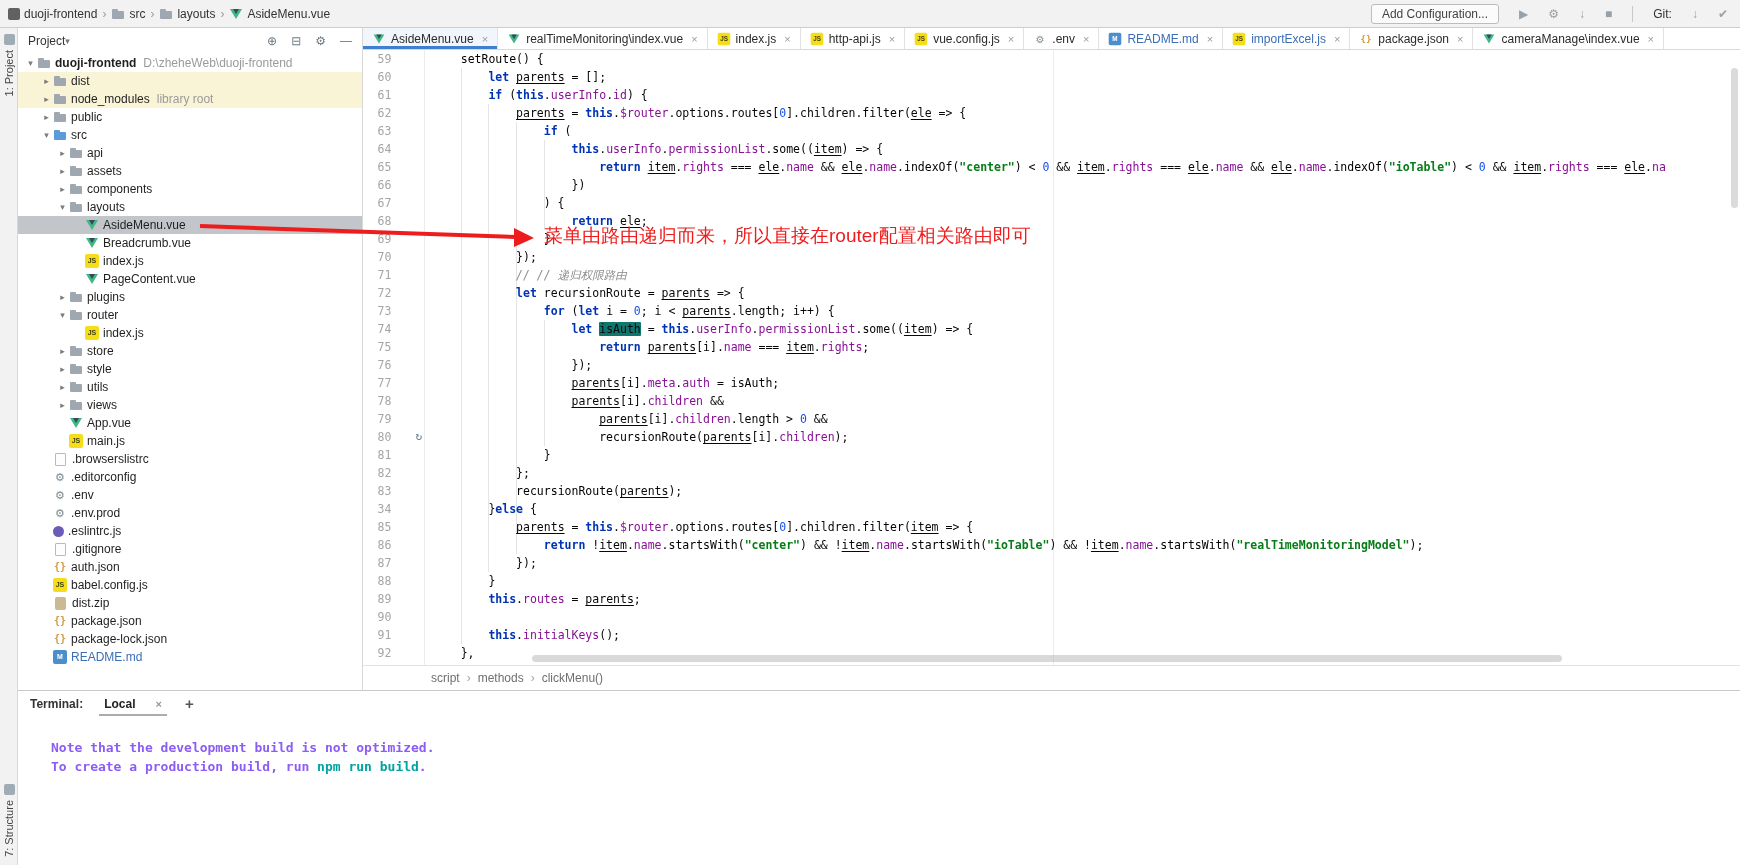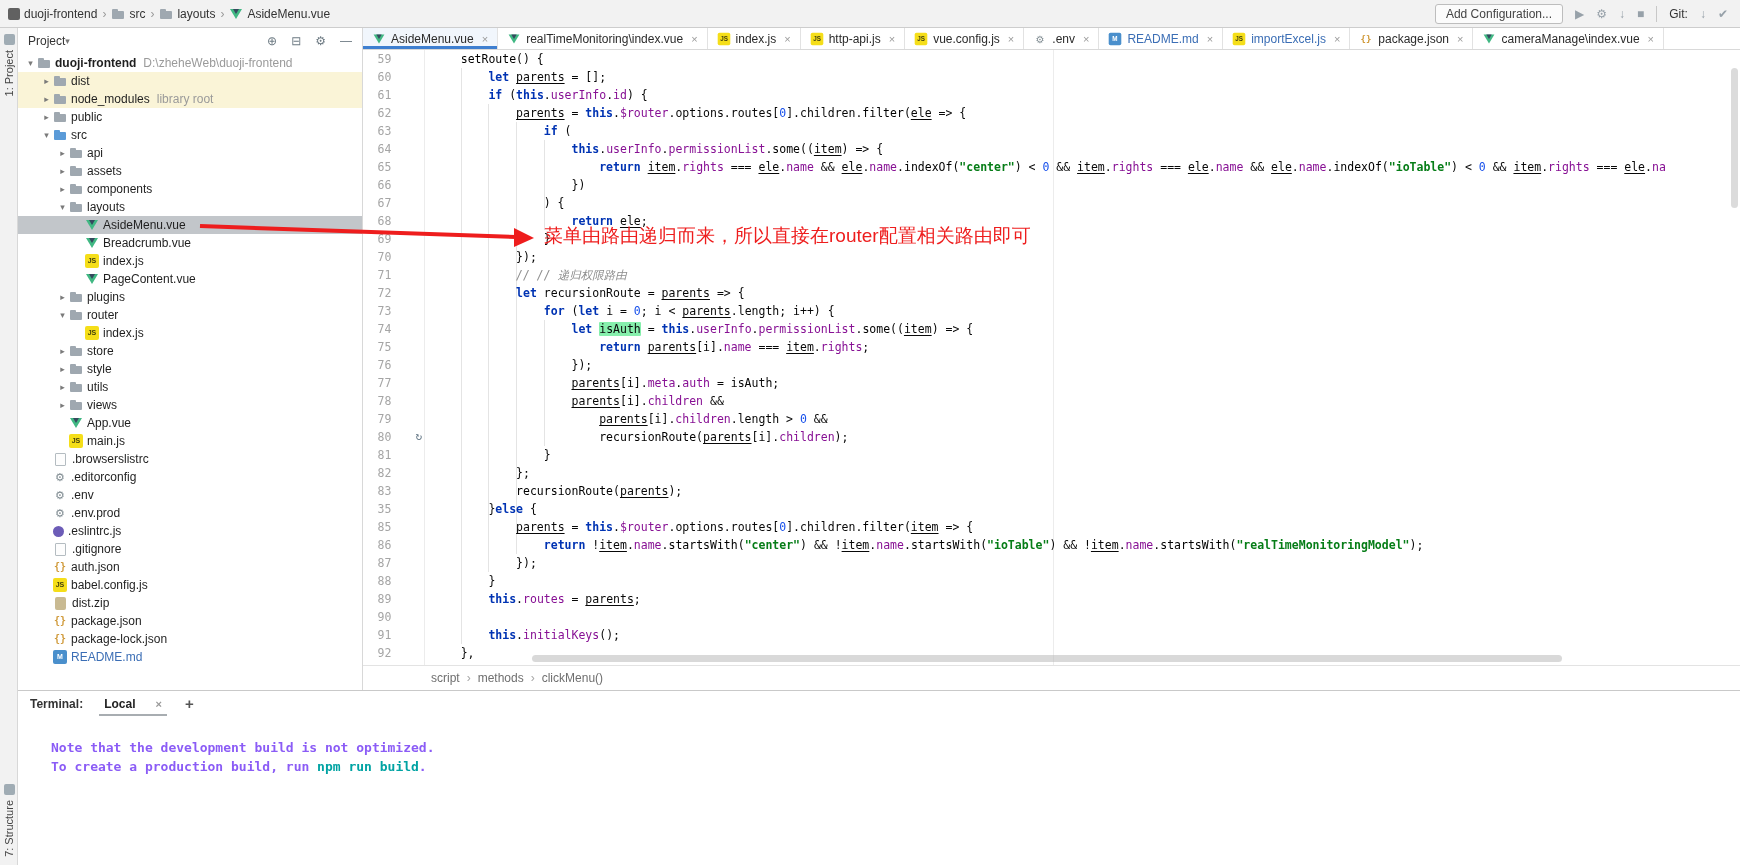--- a/index.html
+++ b/index.html
@@ -6,21 +6,21 @@
   .app{position:relative;width:1740px;height:865px;background:#ffffff;overflow:hidden;
        font-family:"Liberation Sans",sans-serif;font-size:12px;color:#222;}
 
   
   .titlebar{position:absolute;left:0;top:0;width:1740px;height:28px;background:#f2f2f2;
             border-bottom:1px solid #cdcdcd;display:flex;align-items:center;padding:0 8px;box-sizing:border-box;}
   .nav-bc{display:flex;align-items:center;gap:3px;flex:1;min-width:0;}
   .crumb{display:flex;align-items:center;gap:4px;cursor:default;}
   .crumb-label{color:#333;}
   .crumb-sep{color:#9a9a9a;margin:0 2px;}
-  .titlebar-right{display:flex;align-items:center;gap:12px;padding-right:4px;justify-content:center;}
+  .titlebar-right{display:flex;align-items:center;gap:20px;padding-right:4px;justify-content:center;}
   .addcfg{height:20px;border:1px solid #bdbdbd;background:#fbfbfb;border-radius:3px;color:#444;
           font-family:"Liberation Sans",sans-serif;font-size:12px;padding:0 10px;}
   .tb-icon{color:#97a1a9;font-size:12px;line-height:12px;}
   .tb-sep{width:1px;height:16px;background:#c8c8c8;}
   .git-label{color:#333;}
 
   
   .left-strip{position:absolute;left:0;top:28px;width:18px;height:837px;background:#f2f2f2;
               border-right:1px solid #d8d8d8;box-sizing:border-box;z-index:5;}
   .strip-btn{position:absolute;left:0;width:18px;display:flex;flex-direction:column;align-items:center;gap:5px;}
@@ -92,21 +92,21 @@
   .vscroll{position:absolute;right:2px;top:40px;width:7px;height:140px;background:#b0b0b0;opacity:.45;border-radius:4px;z-index:4;}
 
   .tk-p{color:#080808;}
   .tk-k{color:#0033b3;font-weight:bold;}
   .tk-s{color:#067d17;font-weight:bold;}
   .tk-num{color:#1750eb;}
   .tk-c{color:#8c8c8c;font-style:italic;}
   .tk-f{color:#871094;}
   .tk-v{color:#080808;text-decoration:underline;text-underline-offset:2px;}
   .tk-fn{color:#000;}
-  .tk-hl{background:#86efac;border-radius:1px;}
+  .tk-hl{background:#0f766e;border-radius:1px;}
 
   .ed-bc{position:absolute;left:0;right:0;bottom:0;height:25px;border-top:1px solid #e3e3e3;background:#fff;
          display:flex;align-items:center;gap:7px;padding-left:68px;box-sizing:border-box;color:#6f6f6f;}
   .ebc-sep{color:#a8a8a8;}
 
   
   .terminal{position:absolute;left:18px;top:690px;width:1722px;height:175px;background:#fff;
             border-top:1px solid #c9c9c9;box-sizing:border-box;font-weight:bold;}
   .term-header{height:25px;display:flex;align-items:center;gap:16px;padding-left:12px;}
   .term-title{color:#333;}
@@ -434,21 +434,21 @@
         <div class="gutter-row">74</div>
         <div class="gutter-row">75</div>
         <div class="gutter-row">76</div>
         <div class="gutter-row">77</div>
         <div class="gutter-row">78</div>
         <div class="gutter-row">79</div>
         <div class="gutter-row">80<span class="gutter-ic">↻</span></div>
         <div class="gutter-row">81</div>
         <div class="gutter-row">82</div>
         <div class="gutter-row">83</div>
-        <div class="gutter-row">35</div>
+        <div class="gutter-row">34</div>
         <div class="gutter-row">85</div>
         <div class="gutter-row">86</div>
         <div class="gutter-row">87</div>
         <div class="gutter-row">88</div>
         <div class="gutter-row">89</div>
         <div class="gutter-row">90</div>
         <div class="gutter-row">91</div>
         <div class="gutter-row">92</div>
       </div>
 

